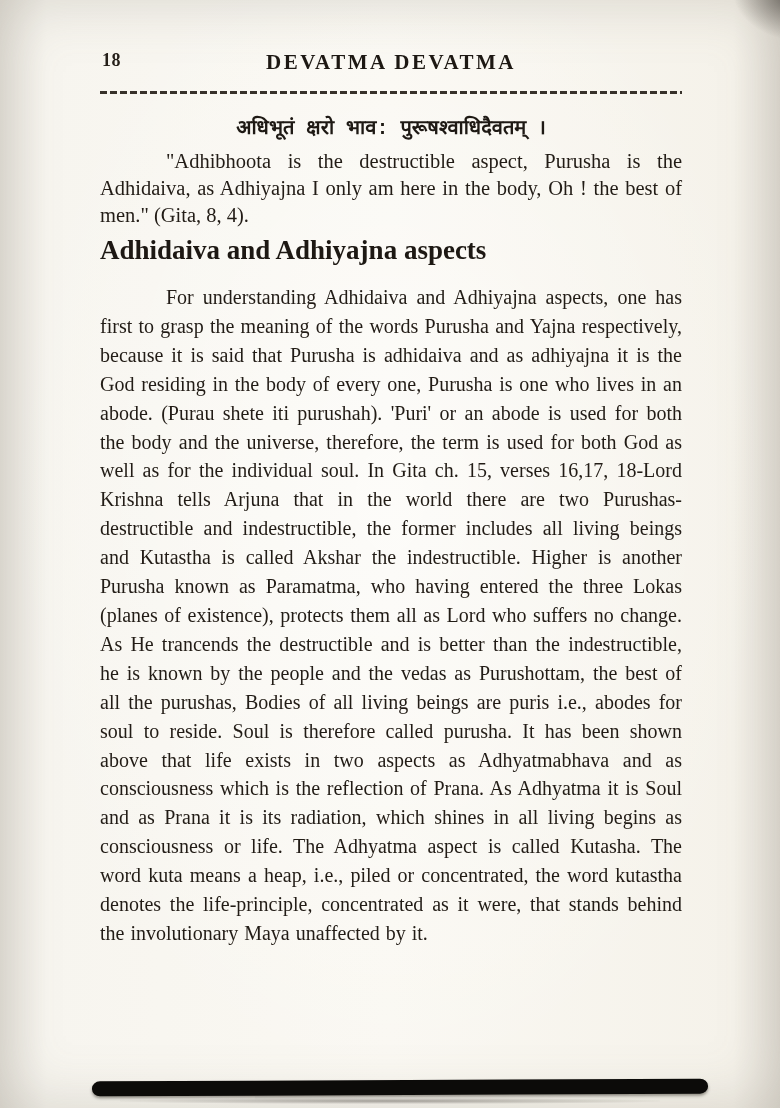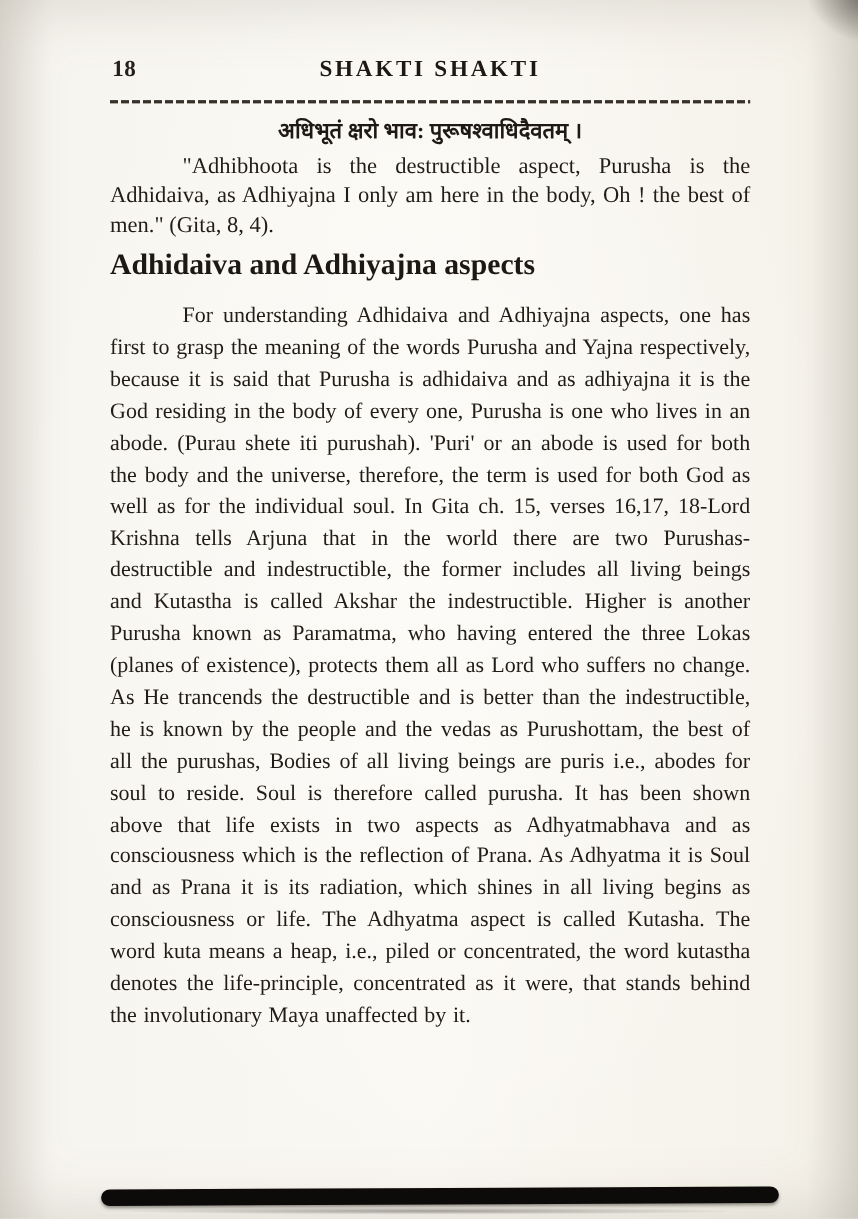--- a/index.html
+++ b/index.html
@@ -30,21 +30,21 @@
 
   
   .header-row {
     position: relative;
     height: 28px;
   }
   .page-number {
     position: absolute;
     left: 2px;
     top: 0;
-    font-size: 21px;
+    font-size: 18px;
     font-weight: bold;
     letter-spacing: 0.5px;
   }
   .book-title {
     text-align: center;
     font-size: 21px;
     font-weight: bold;
     letter-spacing: 2.5px;
     color: #1d1813;
   }
@@ -54,26 +54,27 @@
     height: 3px;
     background: repeating-linear-gradient(
       to right,
       #37312a 0px, #37312a 7px,
       transparent 7px, transparent 10px
     );
   }
 
   
   .verse {
-    margin-top: 10px;
+    margin-top: 20px;
     text-align: center;
     font-weight: bold;
     font-size: 20px;
     line-height: 30px;
     color: #1e1914;
+    font-family: Liberation Mono, monospace;
   }
 
   
   .quote {
     margin-top: 4px;
     font-size: 20.5px;
     line-height: 27px;
     text-align: justify;
     text-indent: 66px;
     color: #221c16;
@@ -130,21 +131,21 @@
 </style>
 </head>
 <body>
 
 <div class="scan">
 
   <div class="content">
 
     <div class="header-row">
       <span class="page-number">18</span>
-      <div class="book-title">SHAKTI SHAKTI</div>
+      <div class="book-title">DEVATMA DEVATMA</div>
     </div>
 
     <div class="dashed-rule"></div>
 
     <div class="verse">
       <div>अधिभूतं क्षरो भाव: पुरूषश्वाधिदैवतम् ।</div>
     </div>
 
     <p class="quote">"Adhibhoota is the destructible aspect, Purusha is the Adhidaiva, as Adhiyajna I only am here in the body, Oh ! the best of men." (Gita, 8, 4).</p>
 

